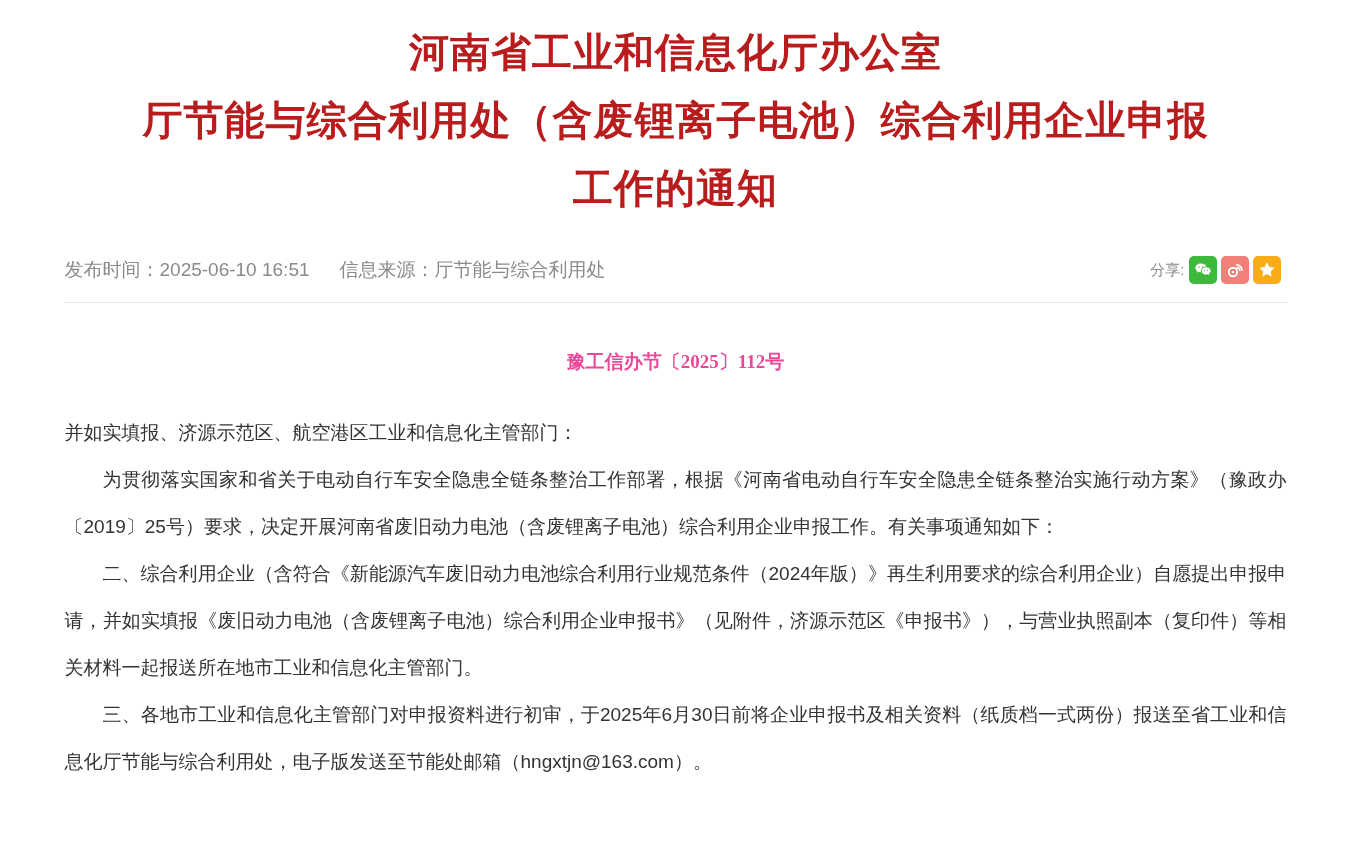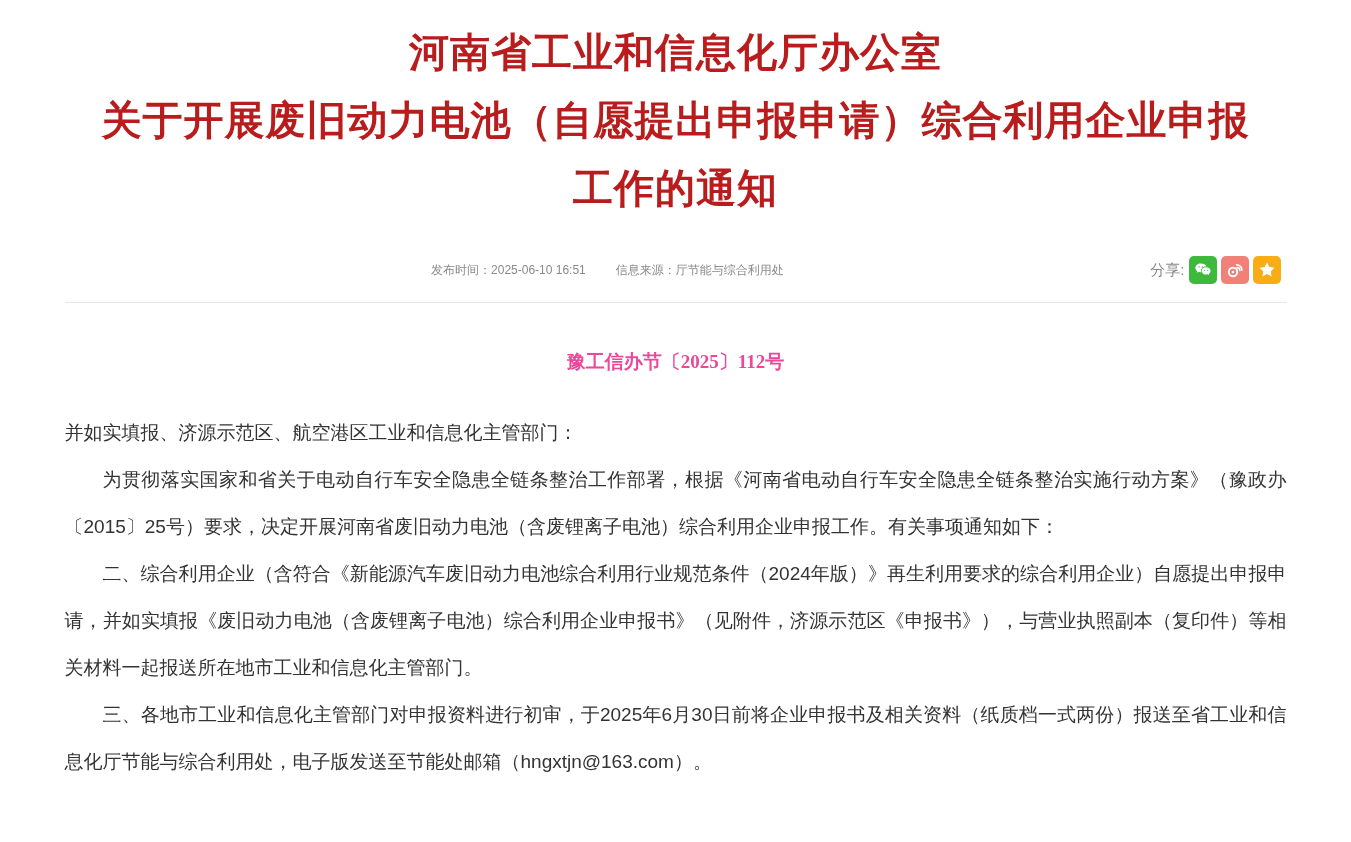--- a/index.html
+++ b/index.html
@@ -26,23 +26,22 @@
   
   .meta-row {
     display: flex;
     align-items: center;
     margin-top: 34px;
     padding-bottom: 18px;
     border-bottom: 1px solid #e7e7e7;
   }
   .meta-text {
     flex: 1;
-    text-align: center;
     color: #8a8a8a;
-    font-size: 12px;
+    font-size: 19px;
   }
   .meta-text .src-label { margin-left: 30px; }
   .share {
     display: flex;
     align-items: center;
     gap: 4px;
     color: #888888;
     font-size: 15px;
     padding-right: 6px;
   }
@@ -76,21 +75,21 @@
   .article p { text-indent: 2em; }
   .article p.no-indent { text-indent: 0; }
 </style>
 </head>
 <body>
 
 <div class="container">
 
   <h1 class="title" style="color: #b91c1c;">
     <span>河南省工业和信息化厅办公室</span><br>
-    <span>关于开展废旧动力电池（自愿提出申报申请）综合利用企业申报</span><br>
+    <span>厅节能与综合利用处（含废锂离子电池）综合利用企业申报</span><br>
     <span>工作的通知</span>
   </h1>
 
   <div class="meta-row">
     <div class="meta-text">
       <span>发布时间：</span><span>2025-06-10 16:51</span><span class="src-label">信息来源：</span><span>厅节能与综合利用处</span>
     </div>
     <div class="share">
       <span>分享:</span>
       <span class="share-icon" style="background-color: rgb(62, 185, 59);">
@@ -116,18 +115,18 @@
           <path fill="#ffffff" d="M12 3.6l2.5 5.1 5.6.8-4 4 .9 5.6-5-2.7-5 2.7.9-5.6-4-4 5.6-.8z"></path>
         </svg>
       </span>
     </div>
   </div>
 
   <div class="doc-number">豫工信办节〔2025〕112号</div>
 
   <div class="article">
     <p class="no-indent">并如实填报、济源示范区、航空港区工业和信息化主管部门：</p>
-    <p>为贯彻落实国家和省关于电动自行车安全隐患全链条整治工作部署，根据《河南省电动自行车安全隐患全链条整治实施行动方案》（豫政办〔2015〕25号）要求，决定开展河南省废旧动力电池（含废锂离子电池）综合利用企业申报工作。有关事项通知如下：</p>
+    <p>为贯彻落实国家和省关于电动自行车安全隐患全链条整治工作部署，根据《河南省电动自行车安全隐患全链条整治实施行动方案》（豫政办〔2019〕25号）要求，决定开展河南省废旧动力电池（含废锂离子电池）综合利用企业申报工作。有关事项通知如下：</p>
     <p>二、综合利用企业（含符合《新能源汽车废旧动力电池综合利用行业规范条件（2024年版）》再生利用要求的综合利用企业）自愿提出申报申请，并如实填报《废旧动力电池（含废锂离子电池）综合利用企业申报书》（见附件，济源示范区《申报书》），与营业执照副本（复印件）等相关材料一起报送所在地市工业和信息化主管部门。</p>
     <p>三、各地市工业和信息化主管部门对申报资料进行初审，于2025年6月30日前将企业申报书及相关资料（纸质档一式两份）报送至省工业和信息化厅节能与综合利用处，电子版发送至节能处邮箱（hngxtjn@163.com）。</p>
   </div>
 
 </div>
 
 </body></html>

